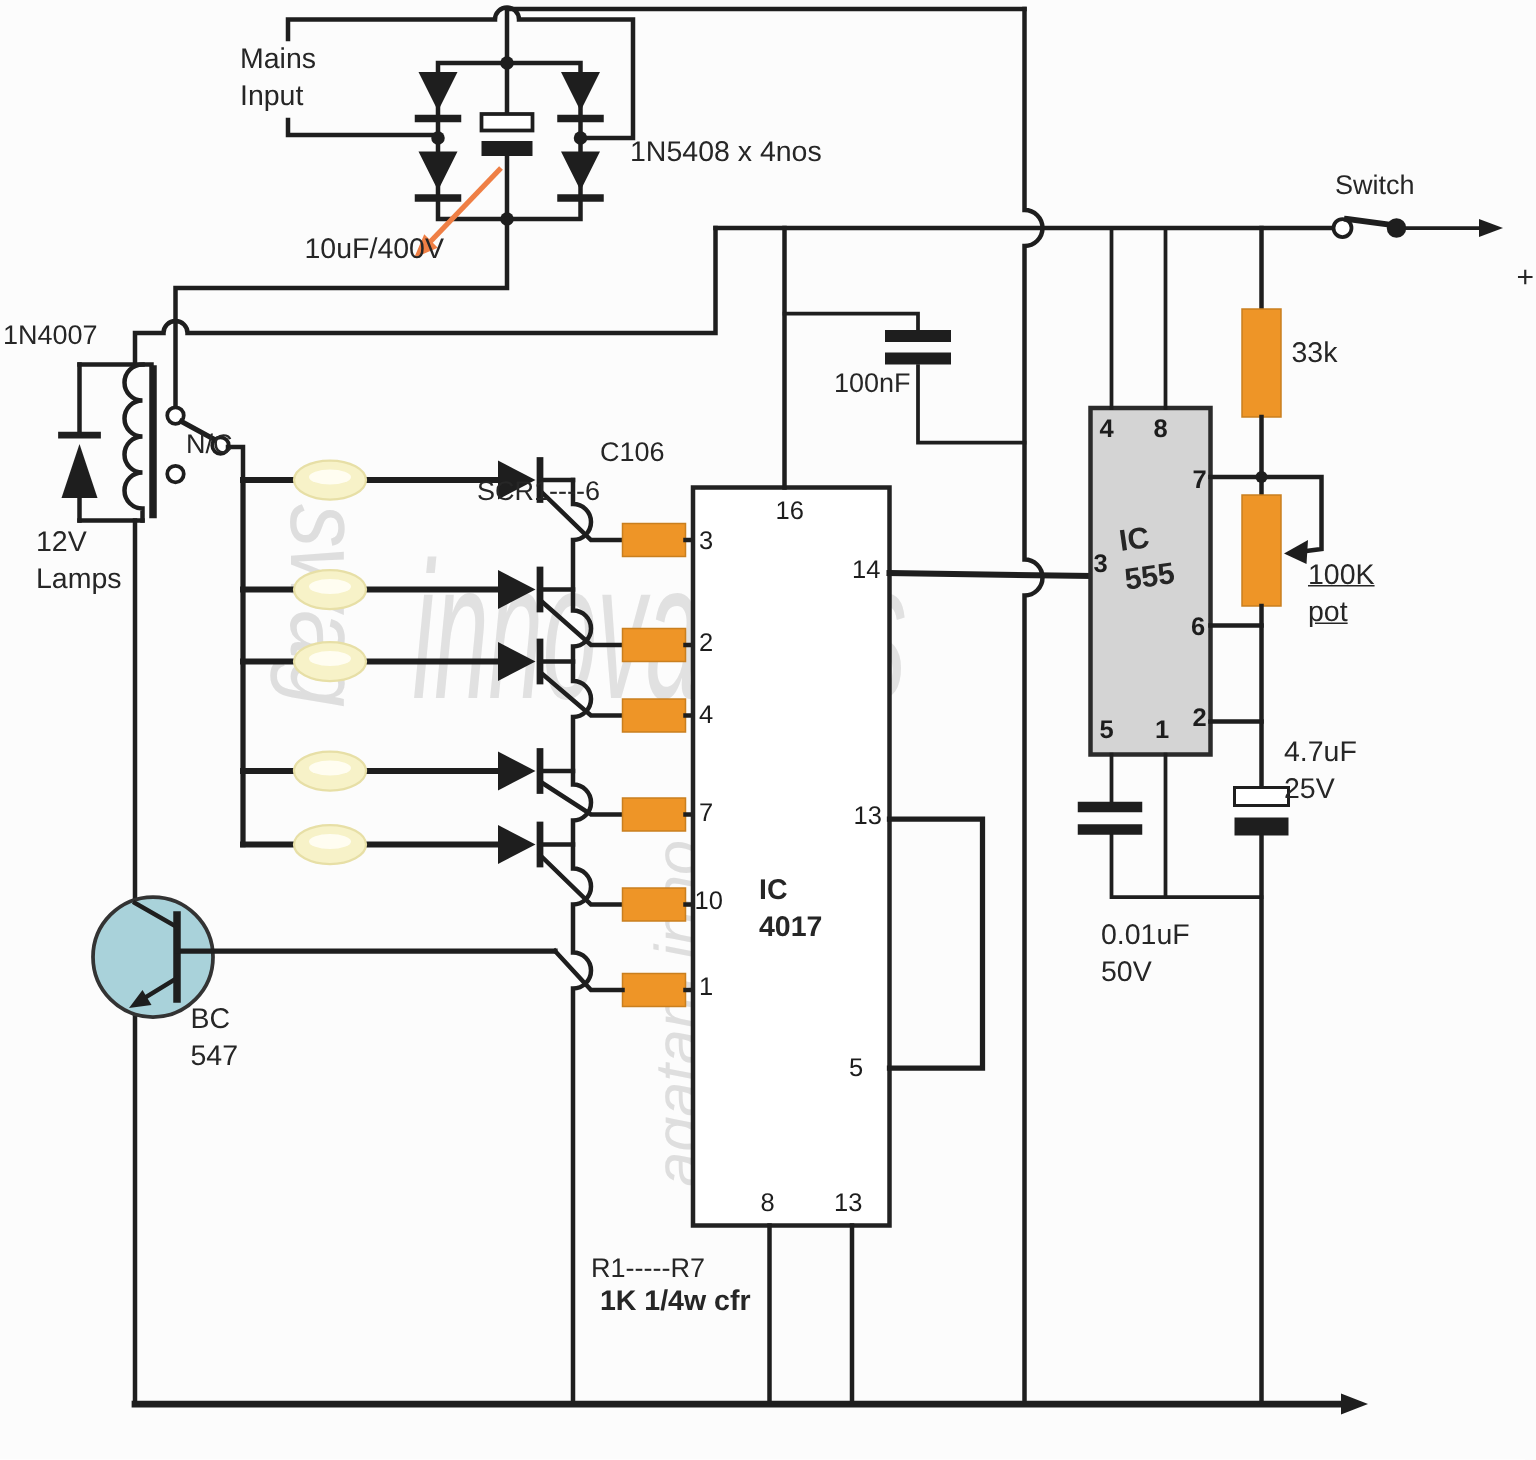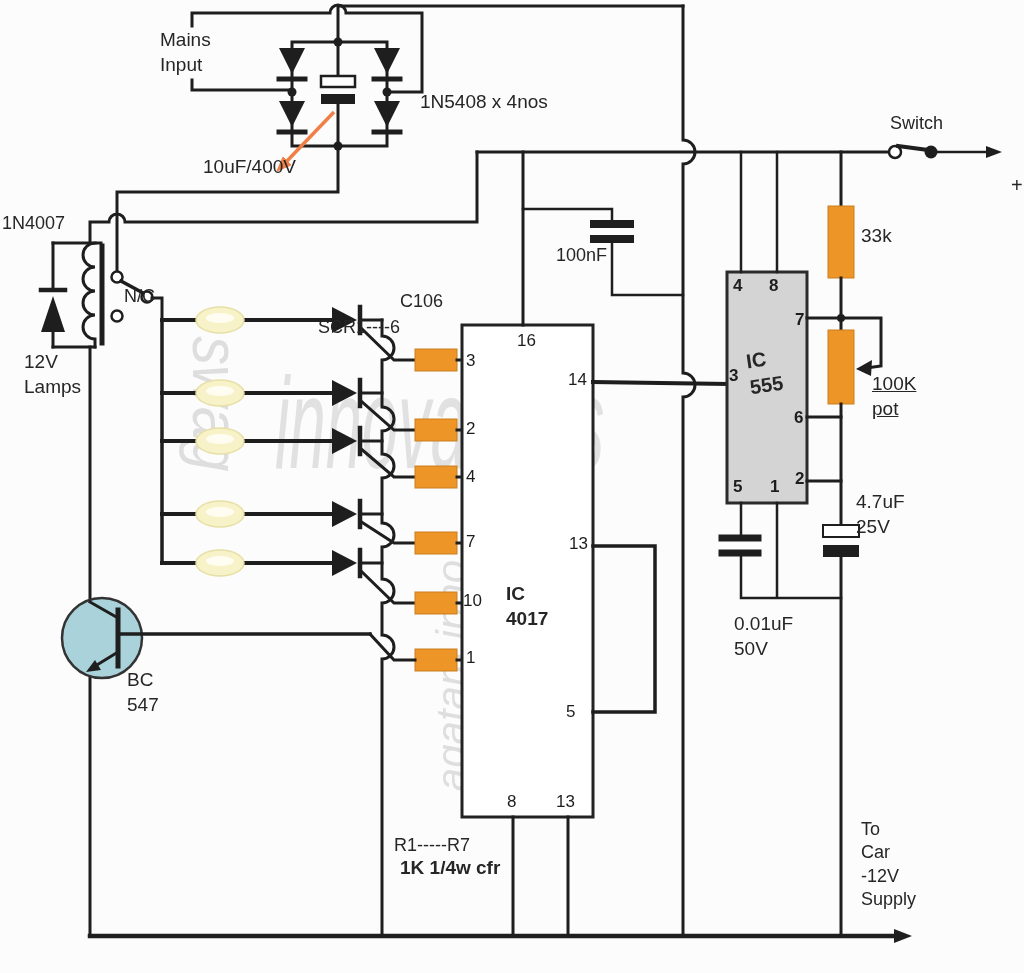--- a/index.html
+++ b/index.html
@@ -238,24 +238,20 @@
   <div class="lbl" style="left:872px;top:372px;font-size:19px;text-decoration:underline;">100K
 pot</div>
   <div class="lbl" style="left:856px;top:490px;font-size:19px;">4.7uF
 25V</div>
   <div class="lbl" style="left:734px;top:612px;font-size:19px;">0.01uF
 50V</div>
   <div class="lbl" style="left:127px;top:668px;font-size:19px;">BC
 547</div>
   <div class="lbl" style="left:394px;top:834px;font-size:18px;">R1-----R7</div>
   <div class="lbl b" style="left:400px;top:856px;font-size:19px;">1K 1/4w cfr</div>
-  <div class="lbl" style="left:861px;top:818px;font-size:18px;">To
-Car
--12V
-Supply</div>
   <div class="lbl b" style="left:506px;top:582px;font-size:19px;">IC
 4017</div>
   <div class="lbl b" style="left:748px;top:346px;font-size:20px;transform:rotate(-8deg);">IC
 555</div>
 
   <span class="pin" style="left:517px;top:331px;">16</span>
   <span class="pin" style="left:568px;top:370px;">14</span>
   <span class="pin" style="left:569px;top:534px;">13</span>
   <span class="pin" style="left:566px;top:702px;">5</span>
   <span class="pin" style="left:507px;top:792px;">8</span>

